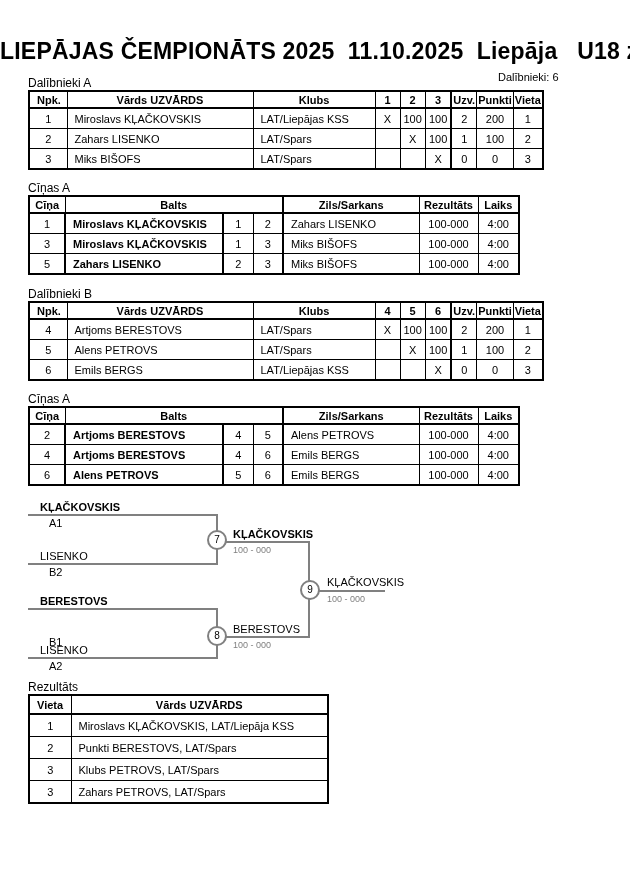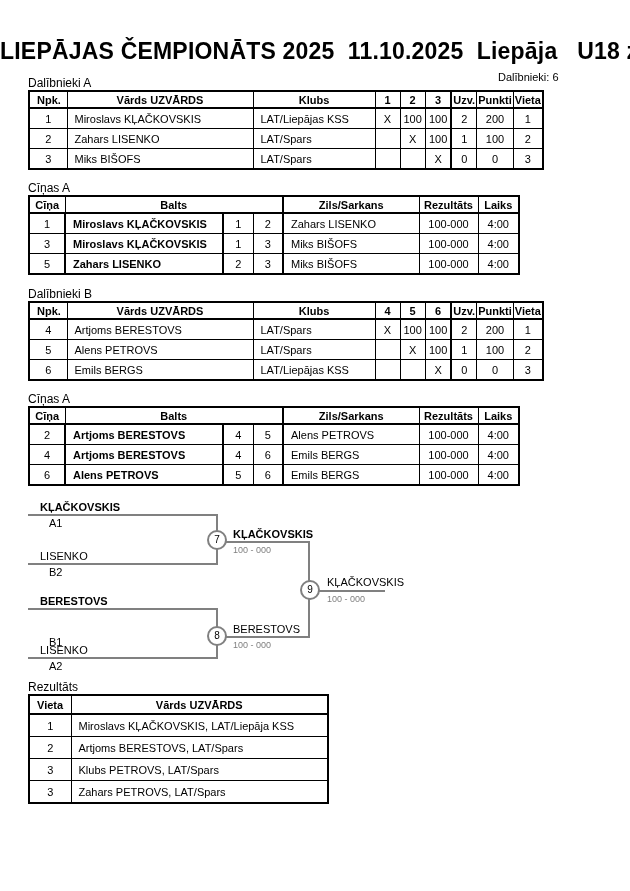--- a/index.html
+++ b/index.html
@@ -338,21 +338,21 @@
       <th>Vārds UZVĀRDS</th>
     </tr>
   </thead>
   <tbody>
     <tr>
       <td>1</td>
       <td class="tl">Miroslavs KĻAČKOVSKIS, LAT/Liepāja KSS</td>
     </tr>
     <tr>
       <td>2</td>
-      <td class="tl">Artjoms BERESTOVS, LAT/Spars</td>
+      <td class="tl">Punkti BERESTOVS, LAT/Spars</td>
     </tr>
     <tr>
       <td>3</td>
       <td class="tl">Klubs PETROVS, LAT/Spars</td>
     </tr>
     <tr>
       <td>3</td>
       <td class="tl">Zahars PETROVS, LAT/Spars</td>
     </tr>
   </tbody>

